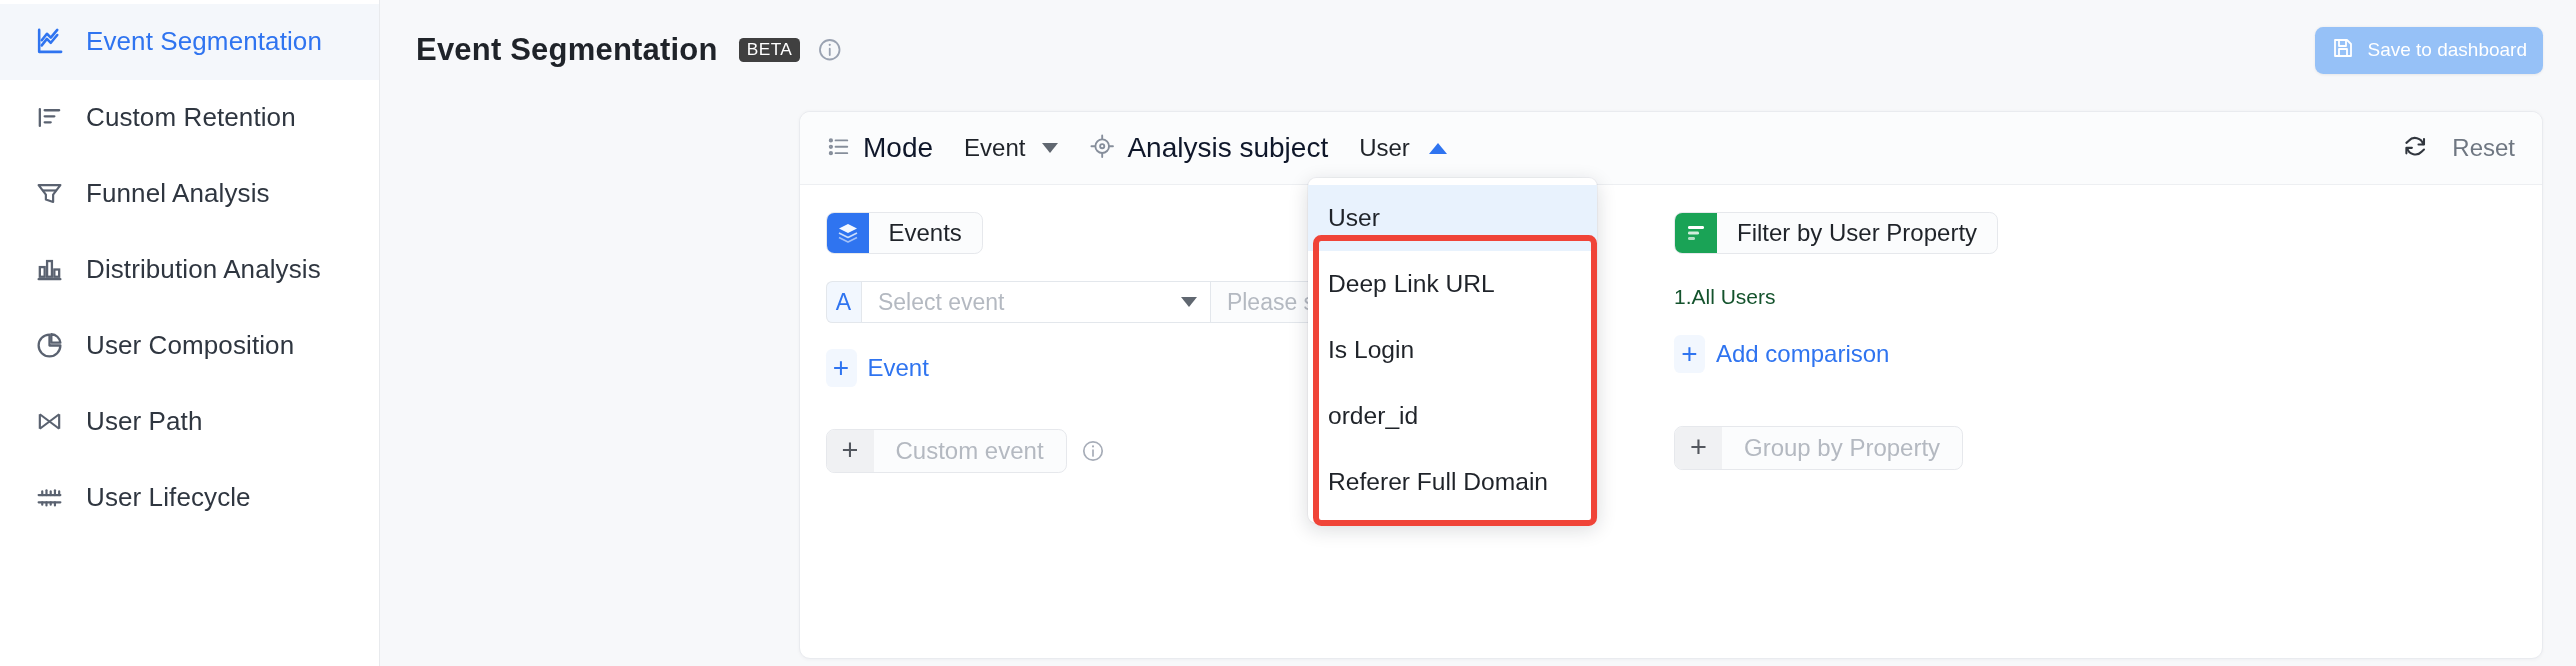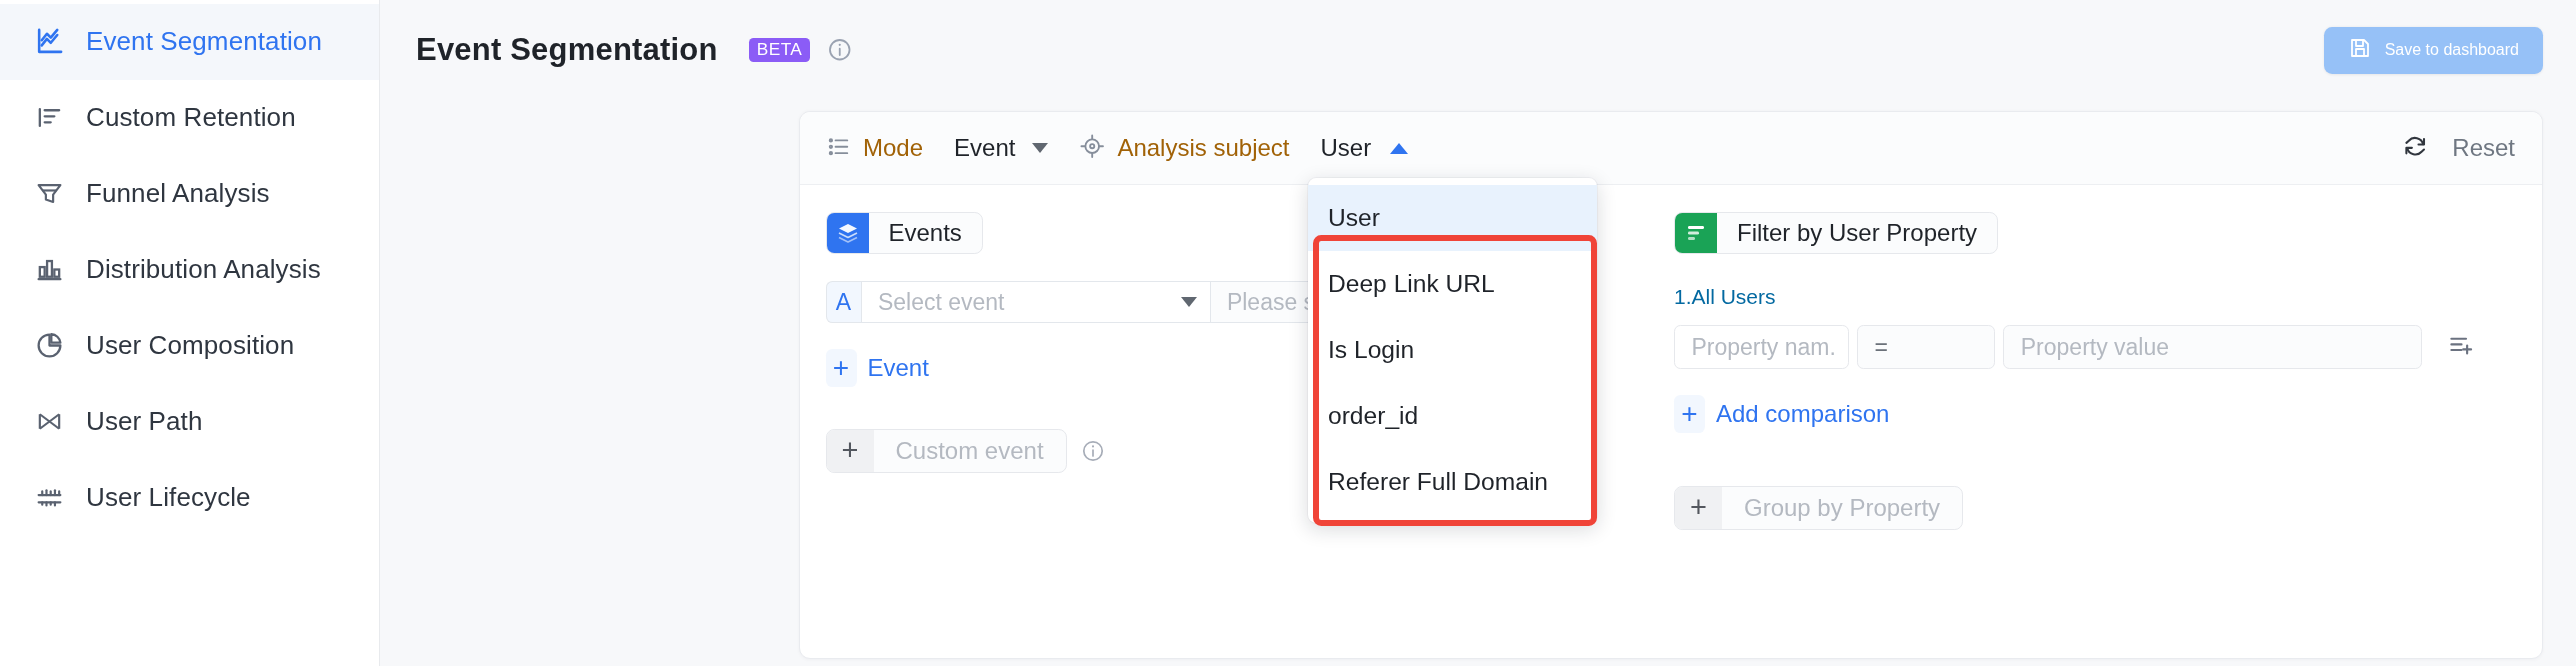--- a/index.html
+++ b/index.html
@@ -32,51 +32,51 @@
 
   
   .main { flex: 1 1 auto; position: relative; height: 666px; background: #f7f8fa; }
 
   .page-head {
     display: flex; align-items: center;
     height: 100px; padding: 0 33px 0 36px;
   }
   .page-title { font-size: 31px; color: #1f2329; letter-spacing: 0.2px; }
   .beta-badge {
-    margin-left: 31px; background: #8b5cf6; color: #fff;
+    margin-left: 21px; background: #404040; color: #fff;
     font-size: 17.3px; padding: 2.7px 8.2px 3.6px; border-radius: 4.6px;
     letter-spacing: 0.4px; line-height: 1;
   }
   .info-ico { margin-left: 16.4px; width: 25.5px; height: 25.5px; }
   .head-spacer { flex: 1 1 auto; }
   .save-btn {
     display: flex; align-items: center; gap: 12.7px;
     background: #96c1f7; color: #ffffff;
     border: none; border-radius: 8.2px;
-    height: 47px; padding: 0 24px;
-    font-size: 16px; font-family: inherit; cursor: pointer;
+    height: 47px; padding: 0 16px;
+    font-size: 19px; font-family: inherit; cursor: pointer;
     box-shadow: 0 0.9px 2.7px rgba(0,0,0,.07);
   }
 
   
   .card {
     position: absolute; left: 419px; right: 33px; top: 111px; bottom: 7.3px;
     background: #ffffff; border: 0.9px solid #e9ebef;
     border-radius: 11px; box-shadow: 0 0.9px 3.6px rgba(16,24,40,.04);
     overflow: visible;
   }
   .toolbar {
     display: flex; align-items: center;
     height: 73px; padding: 0 27px 0 25.5px;
     border-bottom: 0.9px solid #edeff2;
     background: #fbfcfd;
     border-radius: 11px 11px 0 0;
   }
   .tb-group { display: flex; align-items: center; gap: 12px; }
-  .tb-label { font-size: 24px; color: #a16207; }
+  .tb-label { font-size: 28px; color: #0f172a; }
   .tb-value { font-size: 24px; color: #1f2329; }
   .tb-gap { width: 31px; }
   .caret-down {
     width: 0; height: 0; border-left: 8.2px solid transparent;
     border-right: 8.2px solid transparent; border-top: 10px solid #606770;
     margin-left: 4.6px;
   }
   .caret-up {
     width: 0; height: 0; border-left: 9px solid transparent;
     border-right: 9px solid transparent; border-bottom: 11px solid #2f74f0;
@@ -144,21 +144,21 @@
   .custom-ev .pbox {
     width: 47px; flex: 0 0 47px; background: #f0f1f3;
     display: flex; align-items: center; justify-content: center;
     font-size: 29px; color: #53575e; line-height: 1;
   }
   .custom-ev .ctxt { display: flex; align-items: center; padding: 0 22px; font-size: 24px; color: #b4b9c1; }
   .mini-info { margin-left: 14.6px; width: 24px; height: 24px; }
 
   .mid-icons { display: flex; align-items: center; gap: 25.5px; margin-top: 96px; padding-left: 11px; }
 
-  .filter-sub { font-size: 21px; color: #0369a1; margin-top: 31px; }
+  .filter-sub { font-size: 21px; color: #14532d; margin-top: 31px; }
   .filter-row { display: flex; align-items: center; margin-top: 16.4px; }
   .f-input {
     height: 44px; border: 0.9px solid #e6e8ec; border-radius: 6.4px;
     display: flex; align-items: center; padding: 0 16.4px;
     font-size: 23px; color: #b4b9c1; background: #fff; white-space: nowrap; overflow: hidden;
   }
   .f-name { width: 175px; }
   .f-op { width: 138px; background: #fbfcfd; margin-left: 8.2px; color: #6b7179; }
   .f-val { width: 346px; background: #fbfcfd; margin-left: 8.2px; }
   .f-val.wide { width: 419px; }
@@ -428,40 +428,20 @@
                 <rect x="4" y="5" width="16" height="3.1" rx="1.4"></rect>
                 <rect x="4" y="10.5" width="11" height="3.1" rx="1.4" fill-opacity=".8"></rect>
                 <rect x="4" y="16" width="7" height="3.1" rx="1.4" fill-opacity=".65"></rect>
               </svg>
             </span>
             <span class="chip-txt">Filter by User Property</span>
           </div>
 
           <div class="filter-sub">1.All Users</div>
 
-          <div class="filter-row">
-            <div class="f-input f-name">
-              <span>Property nam.</span>
-            </div>
-            <div class="f-input f-op">
-              <span>=</span>
-            </div>
-            <div class="f-input f-val wide">
-              <span>Property value</span>
-            </div>
-            <span class="f-tail">
-              <svg width="27" height="27" viewBox="0 0 24 24" fill="none" stroke="#6b7280" stroke-width="1.9" stroke-linecap="round">
-                <path d="M3 6h13"></path>
-                  <path d="M3 11h9"></path>
-                  <path d="M3 16h9"></path>
-                  <path d="M17 12v7"></path>
-                  <path d="M13.5 15.5h7"></path>
-              </svg>
-            </span>
-          </div>
 
           <div class="add-link">
             <span class="plus-box">+</span>
             <span class="txt">Add comparison</span>
           </div>
 
           <div class="group-row">
             <div class="custom-ev">
               <span class="pbox">+</span>
               <span class="ctxt">Group by Property</span>

